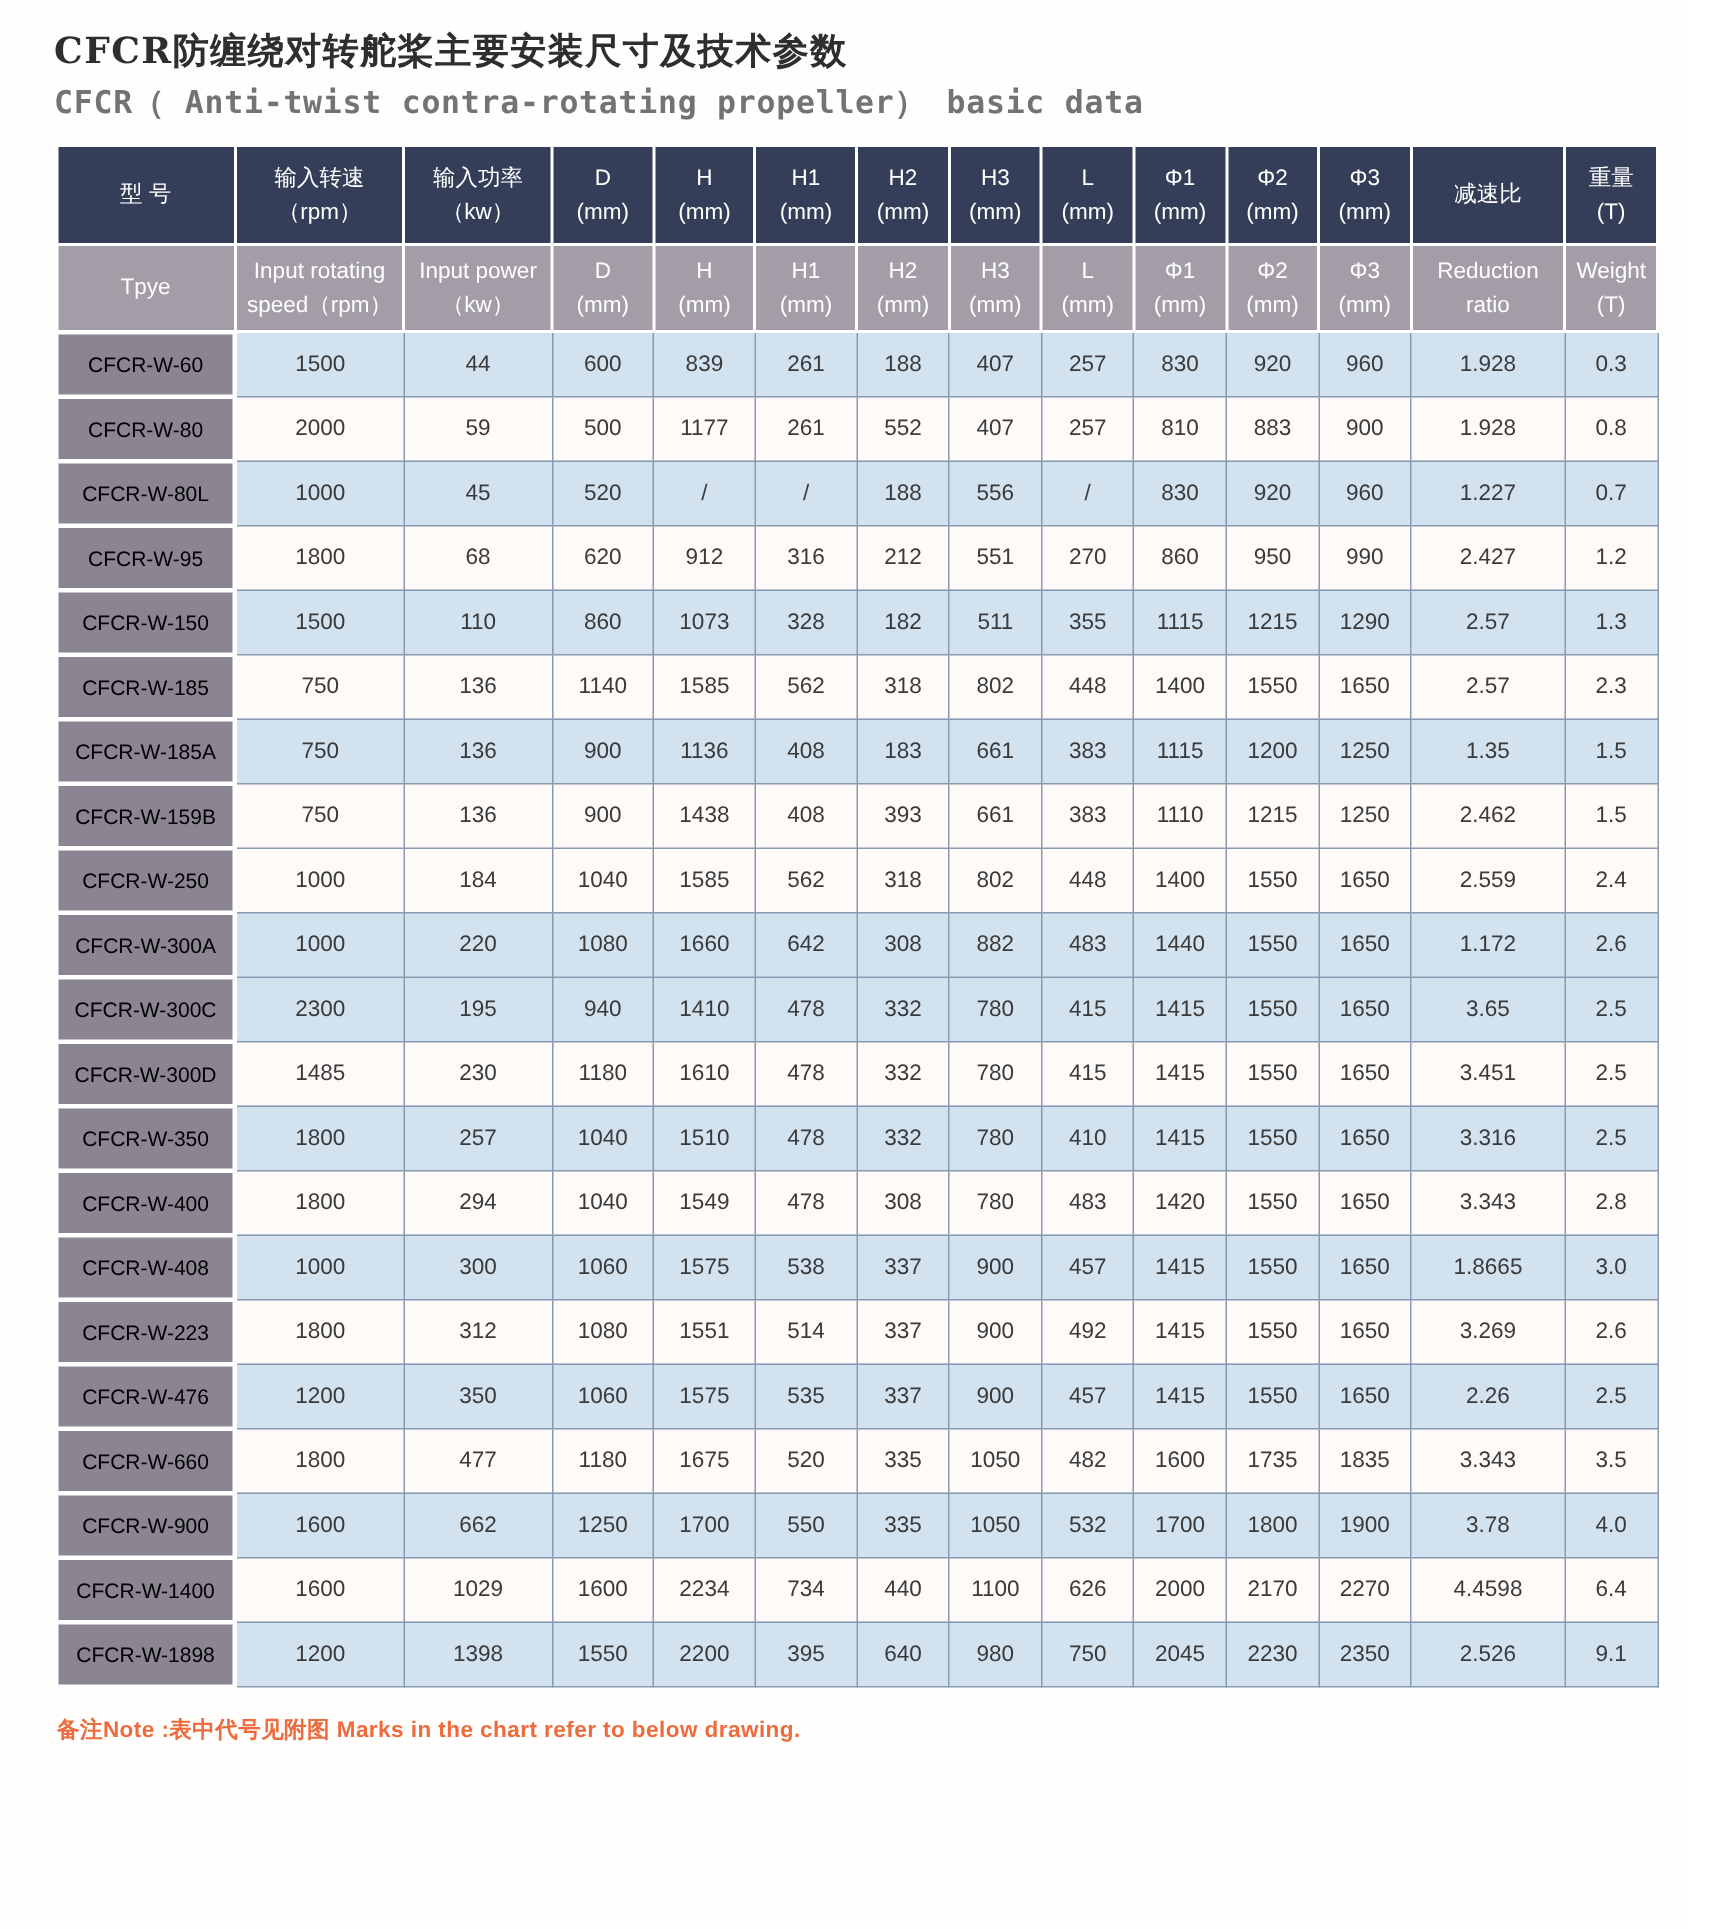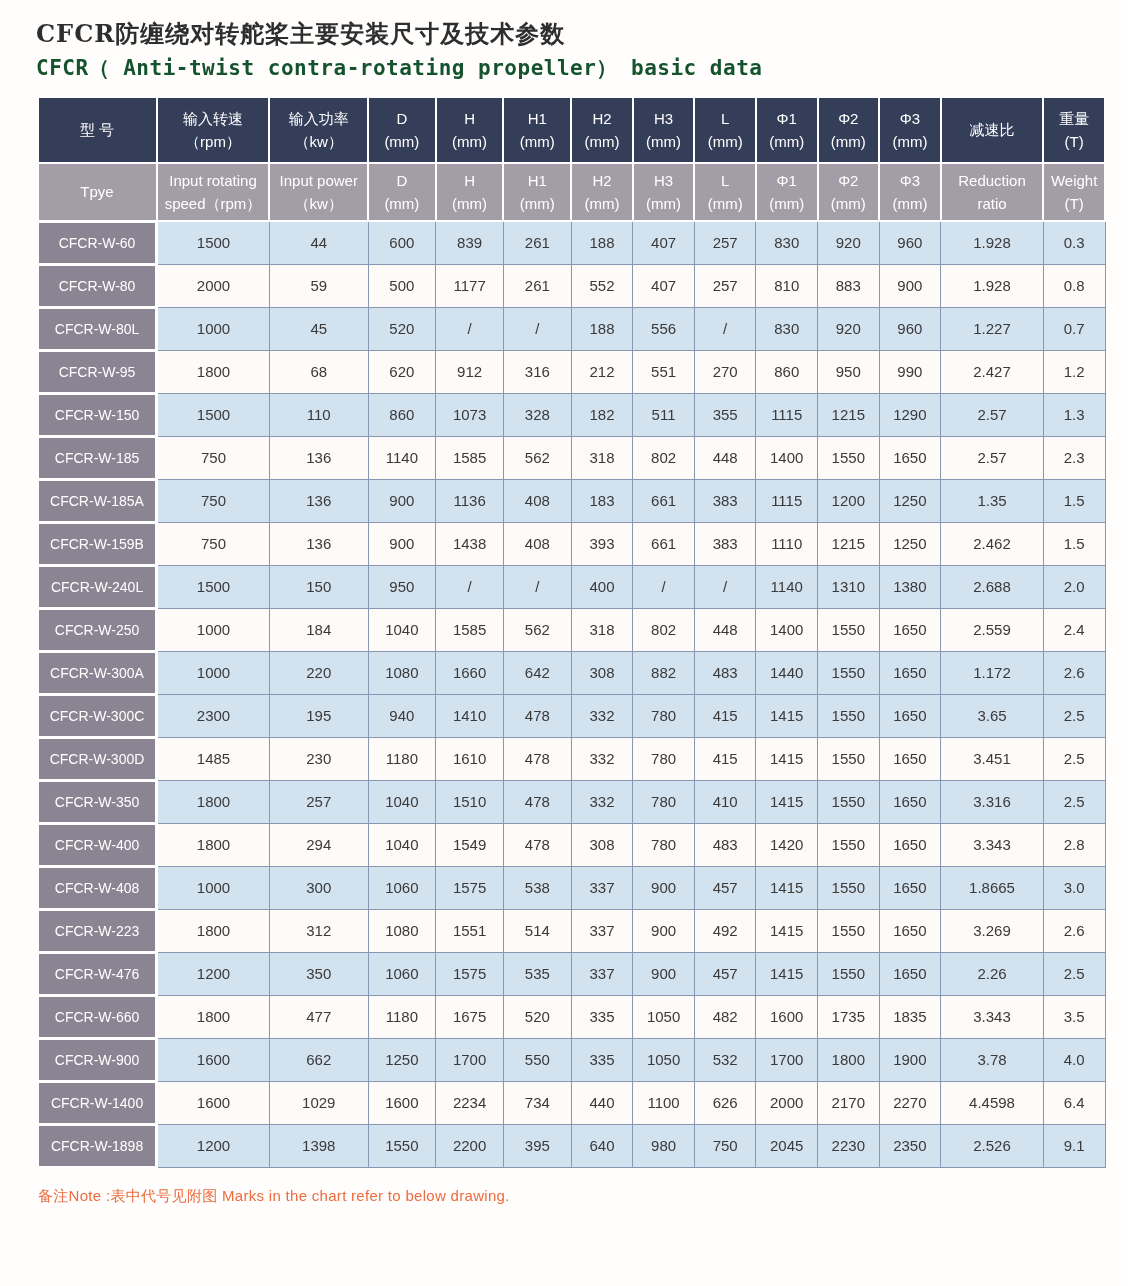--- a/index.html
+++ b/index.html
@@ -6,50 +6,50 @@
   body { margin: 0; background: #fff; font-family: "Liberation Sans", sans-serif; }
   .page { width: 1125px; min-height: 1286px; padding: 12px 36px 0 36px; background: #fffefd; }
 
   .zh-title {
     font-family: "DejaVu Serif", serif;
     font-size: 24px; font-weight: 600; color: #2e2e2e;
     margin: 6px 0 4px 0; letter-spacing: 1px;
   }
   .en-title {
     font-family: "DejaVu Sans Mono", monospace;
-    font-size: 21px; font-weight: bold; color: #14532d;
+    font-size: 21px; font-weight: bold; color: #737373;
     margin: 0 0 14px 0; letter-spacing: 0.5px;
   }
 
   table.spec {
     border-collapse: collapse; table-layout: fixed;
     width: 1070px;
   }
   thead th {
     color: #ffffff; font-weight: normal; text-align: center;
     border: 2px solid #ffffff; padding: 2px;
   }
   thead th div { line-height: 1.55; }
   tr.hrow-zh th { background: #343e58; height: 66px; font-size: 15px; }
   tr.hrow-en th { background: #a39da8; height: 58px; font-size: 15px; }
 
   tbody th.model {
-    background: #8b8593; color: #ffffff; font-weight: normal;
+    background: #8b8593; color: #000000; font-weight: normal;
     font-size: 14px; text-align: center;
     border: 3px solid #ffffff; padding: 0 1px;
   }
   tbody td {
     border: 1px solid #8897b2; text-align: center;
     font-size: 15px; color: #3a3a3a; height: 43px; padding: 0 2px;
   }
   tr.row-blue td { background: #d3e2ef; }
   tr.row-light td { background: #fdfaf8; }
 
   .note {
-    color: #ed6b3d; font-size: 15px; font-weight: normal;
+    color: #ed6b3d; font-size: 15px; font-weight: bold;
     margin: 18px 0 0 2px; letter-spacing: 0.3px;
   }
 
   
   col.c-model { width: 116px; }
   col.c-rpm   { width: 110px; }
   col.c-kw    { width: 96px; }
   col.c-d, col.c-h, col.c-h1 { width: 66px; }
   col.c-h2, col.c-h3, col.c-l, col.c-f1, col.c-f2, col.c-f3 { width: 60px; }
   col.c-ratio { width: 100px; }
@@ -316,36 +316,20 @@
           <td>408</td>
           <td>393</td>
           <td>661</td>
           <td>383</td>
           <td>1110</td>
           <td>1215</td>
           <td>1250</td>
           <td>2.462</td>
           <td>1.5</td>
         </tr>
-        <tr class="row-blue">
-          <th class="model">CFCR-W-240L</th>
-          <td>1500</td>
-          <td>150</td>
-          <td>950</td>
-          <td>/</td>
-          <td>/</td>
-          <td>400</td>
-          <td>/</td>
-          <td>/</td>
-          <td>1140</td>
-          <td>1310</td>
-          <td>1380</td>
-          <td>2.688</td>
-          <td>2.0</td>
-        </tr>
         <tr class="row-light">
           <th class="model">CFCR-W-250</th>
           <td>1000</td>
           <td>184</td>
           <td>1040</td>
           <td>1585</td>
           <td>562</td>
           <td>318</td>
           <td>802</td>
           <td>448</td>

